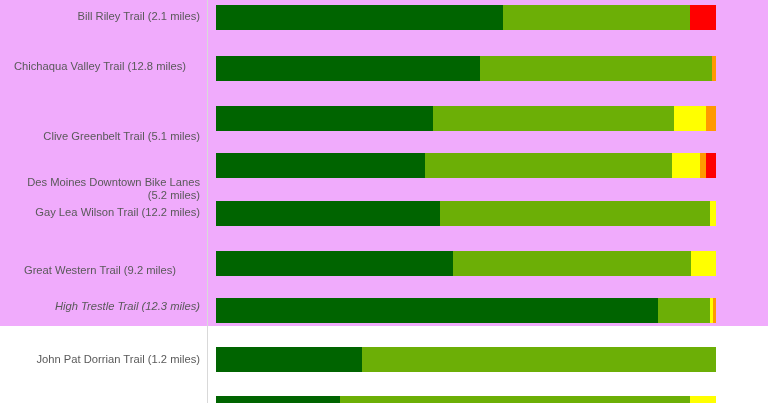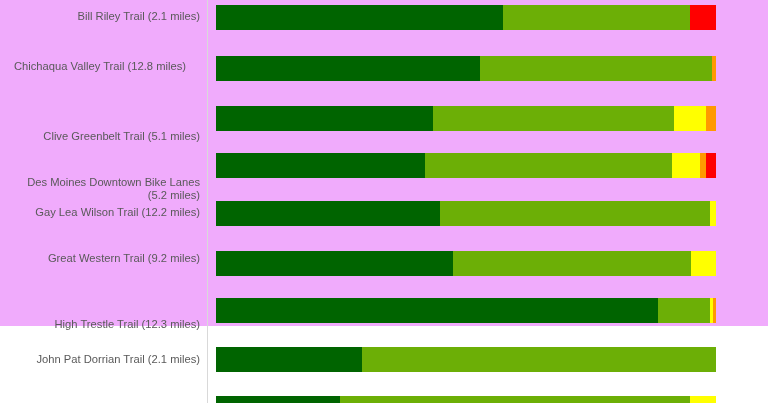--- a/index.html
+++ b/index.html
@@ -96,38 +96,38 @@
       </div>
       <div class="row" style="top: 0px;">
         <div class="row-label" style="top: 206px;">Gay Lea Wilson Trail (12.2 miles)</div>
         <div class="bar" style="top: 201px; width: 500px;">
           <div class="seg" style="left: 0px; width: 224px; background: rgb(0, 100, 0);"></div>
           <div class="seg" style="left: 224px; width: 270px; background: rgb(108, 175, 6);"></div>
           <div class="seg" style="left: 494px; width: 6px; background: rgb(255, 255, 0);"></div>
         </div>
       </div>
       <div class="row" style="top: 0px;">
-        <div class="row-label" style="top: 252px;">Great Western Trail (9.2 miles)</div>
+        <div class="row-label" style="top: 264px; text-align: center;">Great Western Trail (9.2 miles)</div>
         <div class="bar" style="top: 251px; width: 500px;">
           <div class="seg" style="left: 0px; width: 237px; background: rgb(0, 100, 0);"></div>
           <div class="seg" style="left: 237px; width: 238px; background: rgb(108, 175, 6);"></div>
           <div class="seg" style="left: 475px; width: 25px; background: rgb(255, 255, 0);"></div>
         </div>
       </div>
       <div class="row" style="top: 0px;">
-        <div class="row-label" style="top: 318px;">High Trestle Trail (12.3 miles)</div>
+        <div class="row-label" style="top: 300px; font-style: italic;">High Trestle Trail (12.3 miles)</div>
         <div class="bar" style="top: 298px; width: 500px;">
           <div class="seg" style="left: 0px; width: 442px; background: rgb(0, 100, 0);"></div>
           <div class="seg" style="left: 442px; width: 52px; background: rgb(108, 175, 6);"></div>
           <div class="seg" style="left: 494px; width: 3px; background: rgb(255, 255, 0);"></div>
           <div class="seg" style="left: 497px; width: 3px; background: rgb(255, 153, 0);"></div>
         </div>
       </div>
       <div class="row" style="top: 0px;">
-        <div class="row-label" style="top: 353px;">John Pat Dorrian Trail (2.1 miles)</div>
+        <div class="row-label" style="top: 353px;">John Pat Dorrian Trail (1.2 miles)</div>
         <div class="bar" style="top: 347px; width: 500px;">
           <div class="seg" style="left: 0px; width: 146px; background: rgb(0, 100, 0);"></div>
           <div class="seg" style="left: 146px; width: 354px; background: rgb(108, 175, 6);"></div>
         </div>
       </div>
       <div class="row" style="top: 0px;">
         <div class="row-label" style="top: 400px;"></div>
         <div class="bar" style="top: 396px; width: 500px;">
           <div class="seg" style="left: 0px; width: 124px; background: rgb(0, 100, 0);"></div>
           <div class="seg" style="left: 124px; width: 350px; background: rgb(108, 175, 6);"></div>

